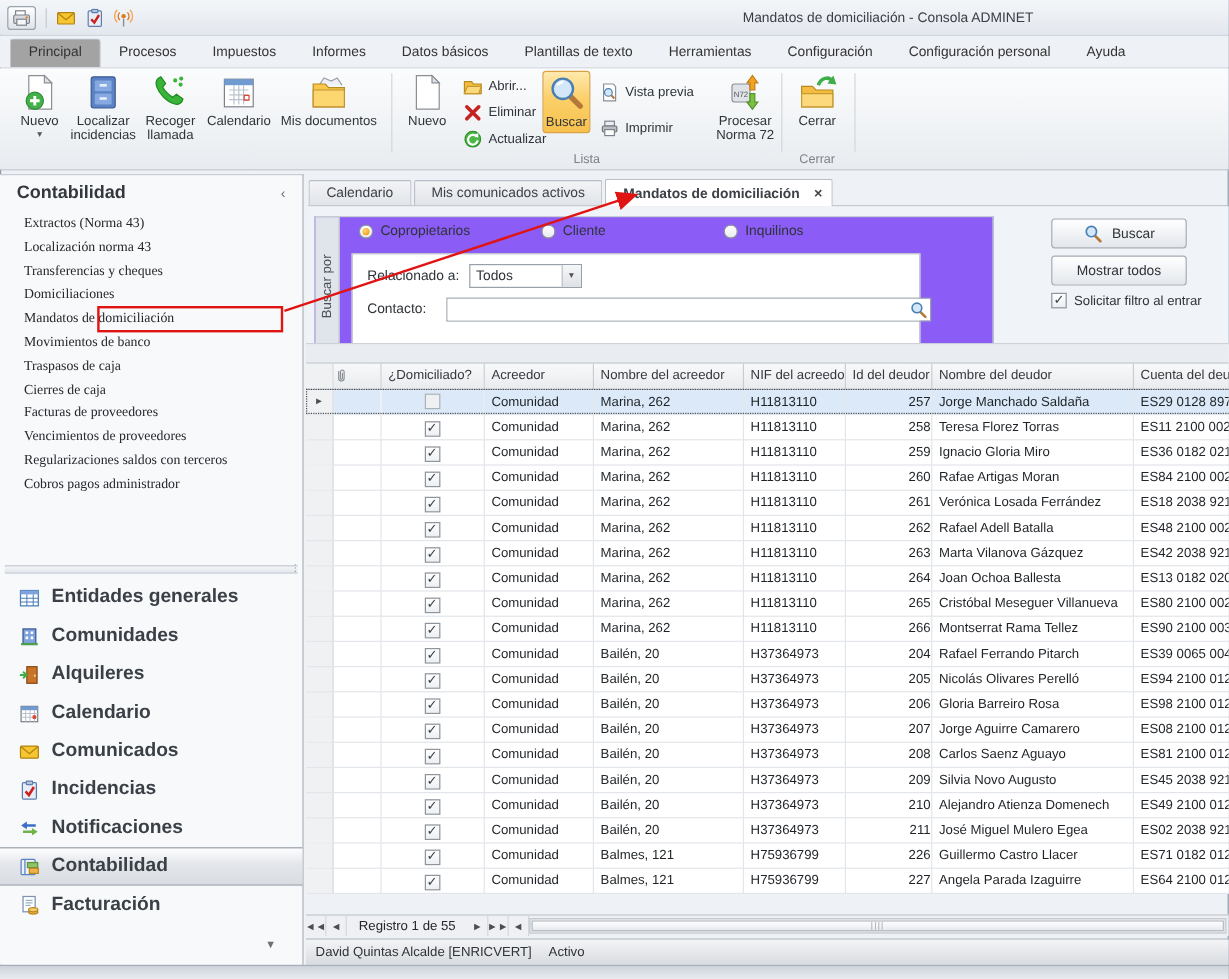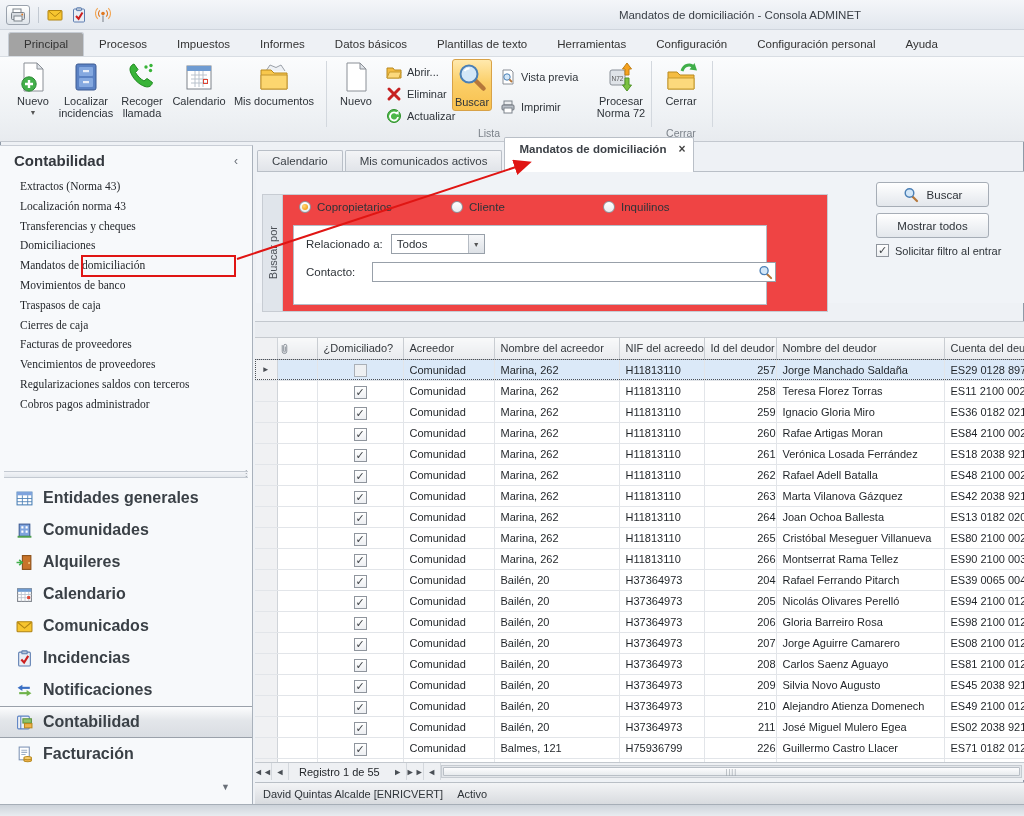--- a/index.html
+++ b/index.html
@@ -69,28 +69,28 @@
   .nav-item.selected { background:linear-gradient(#fcfdfe,#e3e6ea 45%,#d9dde2);
     border:1px solid #9aa1aa; border-left:none; border-right:none; }
   .side-chevron { position:absolute; right:22px; bottom:12px; font-size:9px; color:#6a7078; }
 
   
   .tabstrip { position:absolute; left:257px; top:148px; width:767px; height:24px;
     border-bottom:1px solid #b9bfc7; display:flex; align-items:flex-end; }
   .dtab { height:21px; line-height:20px; padding:0 14px; font-size:11.5px; color:#3c4147;
     background:linear-gradient(#f3f4f6,#e1e4e9); border:1px solid #b9bfc7; border-bottom:none;
     border-radius:2px 2px 0 0; margin-right:2px; white-space:nowrap; }
-  .dtab.active { background:#fff; font-weight:bold; height:35px; line-height:22px;
+  .dtab.active { background:#fff; font-weight:bold; height:23px; line-height:22px;
     margin-bottom:-1px; padding-right:8px; }
   .dtab .closex { margin-left:12px; font-weight:bold; color:#444; font-size:12px; }
 
   
   .filterzone { position:absolute; left:256px; top:172px; width:768px; height:131px; background:#f0f3f7; }
-  .fpanel { position:absolute; left:6px; top:22px; width:566px; height:118px;
-    background:#ef4444; border:1px solid #c7ccd3; }
+  .fpanel { position:absolute; left:6px; top:8px; width:566px; height:118px;
+    background:#8b5cf6; border:1px solid #c7ccd3; }
   .ftab { position:absolute; left:0; top:0; bottom:0; width:20px; background:#e0e5eb;
     border-right:1px solid #c7ccd3; display:flex; align-items:center; justify-content:center; }
   .ftab span { writing-mode:vertical-rl; transform:rotate(180deg); font-size:11px; color:#4a4f56; }
   .radio-row { position:absolute; left:30px; top:6px; right:6px; height:18px; display:flex; }
   .radio { display:flex; align-items:center; gap:6px; font-size:11.5px; color:#2e3338; }
   .rdot { width:12px; height:12px; border-radius:50%; border:1px solid #8d939b;
     background:linear-gradient(#fff,#e9ecef); position:relative; }
   .radio.sel .rdot::after { content:""; position:absolute; left:2px; top:2px; width:6px; height:6px;
     border-radius:50%; background:radial-gradient(circle at 35% 35%, #ffd879, #f executives5a21f 70%); background:radial-gradient(circle at 35% 35%, #ffd879, #f5a21f 70%); }
   .fbox { position:absolute; left:30px; top:30px; width:474px; height:80px; background:#fff;
@@ -108,21 +108,21 @@
   .btn { width:113px; height:25px; border:1px solid #a6adb6; border-radius:3px;
     background:linear-gradient(#ffffff,#e3e7ec); font-size:11.5px; color:#2e3338;
     display:flex; align-items:center; justify-content:center; gap:8px; margin-bottom:6px; }
   .chkrow { display:flex; align-items:center; gap:6px; font-size:11px; color:#2e3338; margin-top:6px; white-space:nowrap; }
   .cb { width:13px; height:13px; border:1px solid #8f959d; background:linear-gradient(#fff,#edeff2);
     font-size:11px; line-height:11px; text-align:center; color:#3f4347; flex:0 0 13px; }
   .cb.checked::before { content:"✓"; font-weight:bold; }
   .cb.off { background:#eef0f2; border-color:#aab0b7; }
 
   
-  .gridwrap { position:absolute; left:255px; top:321px; width:769px; height:459px;
+  .gridwrap { position:absolute; left:255px; top:286px; width:769px; height:459px;
     overflow:hidden; background:#fff; border-top:1px solid #c3c8ce; }
   .groupstrip { height:16px; background:#e9ecf0; border-bottom:1px solid #c6cacf; }
   table.grid { border-collapse:collapse; table-layout:fixed; width:809px; font-size:11px; color:#1f2327; }
   table.grid th { height:21px; font-weight:normal; text-align:left; padding:0 0 0 6px;
     background:linear-gradient(#f8f9fa,#e9ebee); border-right:1px solid #c9cdd2;
     border-bottom:1px solid #b9bec4; color:#34383d; white-space:nowrap; overflow:hidden; }
   table.grid td { height:21px; padding:0 0 0 6px; border-right:1px solid #e2e5e9;
     border-bottom:1px solid #e2e5e9; white-space:nowrap; overflow:hidden; background:#fff; }
   td.ind, th.ind { background:#f0f1f3 !important; border-right:1px solid #d0d4d9 !important;
     padding:0 !important; text-align:center; color:#4a4e54; font-size:8px; }

